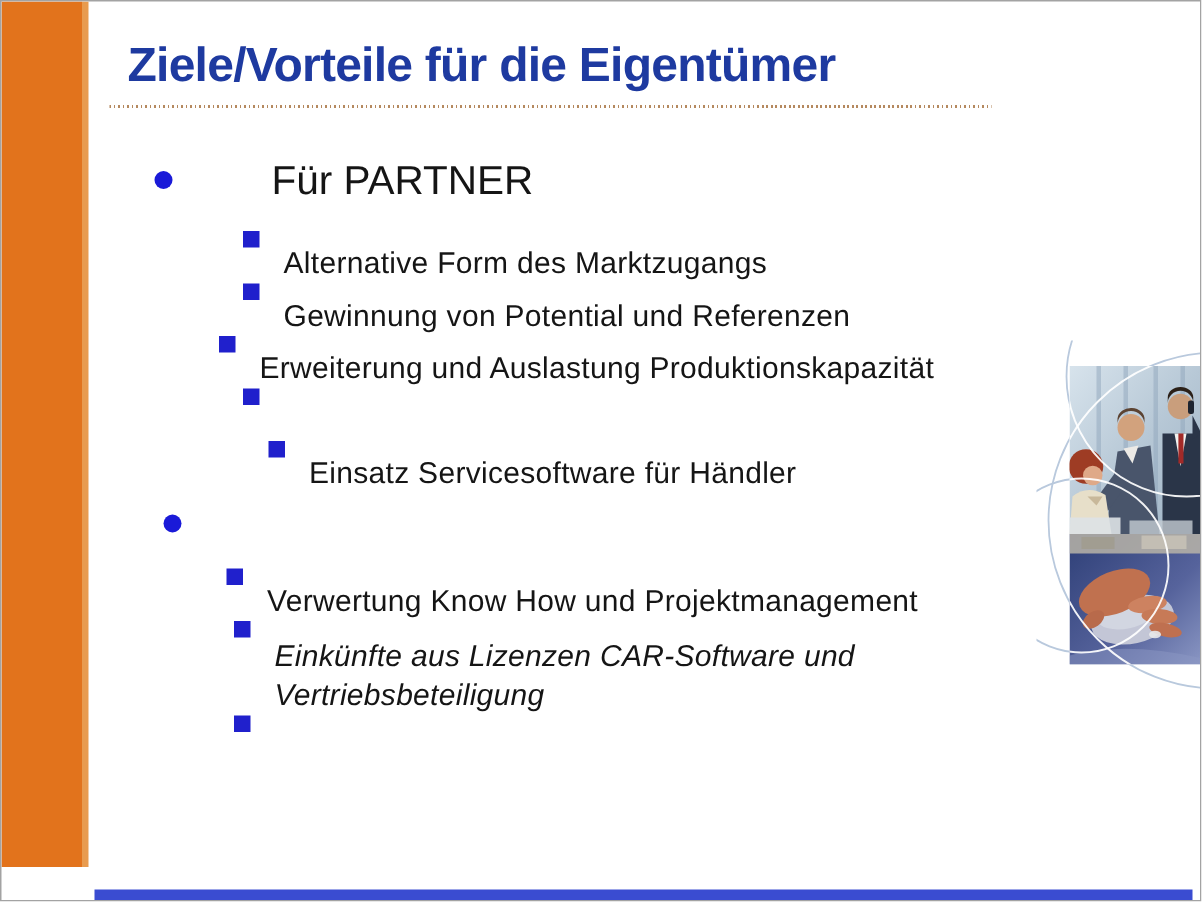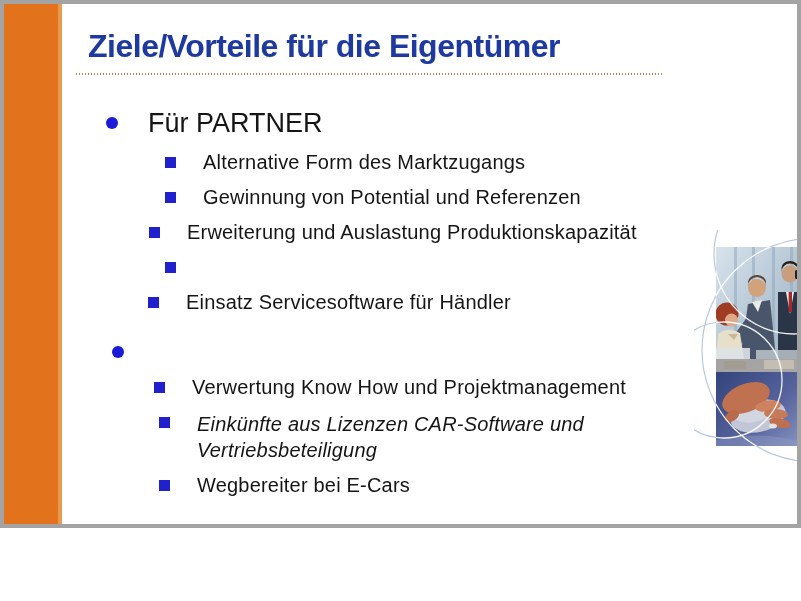--- a/index.html
+++ b/index.html
@@ -1,42 +1,42 @@
 <!DOCTYPE html>
 <html><head>
 <meta charset="utf-8">
 <style>
   html,body{margin:0;padding:0;background:#fff;}
   .slide{
-    position:relative;width:801px;height:528px;background:#ffffff;
+    position:relative;width:801px;height:601px;background:#ffffff;
     overflow:hidden;font-family:"Liberation Sans","DejaVu Sans",sans-serif;
-    box-sizing:border-box;border:4px solid #a3a3a3;
+    box-sizing:border-box;border:1px solid #a3a3a3;
   }
   .sidebar{
     position:absolute;left:0;top:0;width:58px;height:577px;
     background:linear-gradient(90deg,#E2731C 0 54px,#E89B4F 54px 58px);
   }
   .title{
     position:absolute;left:84px;top:24px;width:640px;
     font-size:32px;font-weight:bold;color:#1E3AA0;letter-spacing:-0.5px;
     white-space:nowrap;
   }
   .rule{
     position:absolute;left:72px;top:69px;width:588px;height:2px;
     background:repeating-linear-gradient(90deg,#b5895f 0 1px,transparent 1px 3px);
   }
-  .l1{position:absolute;display:flex;align-items:flex-start;}
+  .l1{position:absolute;display:flex;align-items:flex-start;gap:36px;}
   .dot{
     width:12px;height:12px;border-radius:50%;background:#1A1AD8;
     margin-top:9px;flex:0 0 auto;
   }
   .l1text{
     font-size:27px;color:#151515;margin-left:30px;white-space:nowrap;
   }
-  .l2{position:absolute;display:flex;align-items:flex-start;}
+  .l2{position:absolute;display:flex;align-items:flex-start;flex-direction:column;}
   .sq{
     width:11px;height:11px;background:#2020CC;margin-top:6px;flex:0 0 auto;
   }
   .l2text{
     font-size:20px;color:#151515;margin-left:27px;white-space:nowrap;
     letter-spacing:0.2px;
   }
   .l2text.wrap{white-space:normal;width:432px;line-height:26px;font-style:italic;}
   .footer-bar{
     position:absolute;left:62px;top:592px;width:732px;height:8px;
@@ -67,40 +67,39 @@
     <span class="sq"></span>
     <span class="l2text">Gewinnung von Potential und Referenzen</span>
   </div>
   <div class="l2" style="left:145px;top:217px">
     <span class="sq"></span>
     <span class="l2text">Erweiterung und Auslastung Produktionskapazität</span>
   </div>
   <div class="l2" style="left:161px;top:252px">
     <span class="sq"></span>
   </div>
-  <div class="l2" style="left:144px;top:287px">
+  <div class="l2" style="left:178px;top:287px">
     <span class="sq"></span>
     <span class="l2text">Einsatz Servicesoftware für Händler</span>
   </div>
 
   <div class="l1" style="left:108px;top:333px">
     <span class="dot"></span>
   </div>
 
   <div class="l2" style="left:150px;top:372px">
     <span class="sq"></span>
     <span class="l2text">Verwertung Know How und Projektmanagement</span>
   </div>
   <div class="l2" style="left:155px;top:407px">
     <span class="sq"></span>
     <span class="l2text wrap">Einkünfte aus Lizenzen CAR-Software und Vertriebsbeteiligung</span>
   </div>
   <div class="l2" style="left:155px;top:470px">
     <span class="sq"></span>
-    <span class="l2text">Wegbereiter bei E-Cars</span>
   </div>
 
   <div class="photo-wrap">
     <svg width="111" height="250" viewBox="0 0 111 250" xmlns="http://www.w3.org/2000/svg">
       <defs>
         <clipPath id="photoClip">
             <rect x="22" y="17" width="89" height="199"></rect>
           </clipPath>
         <linearGradient id="officeBg" x1="0" y1="0" x2="1" y2="1">
           <stop offset="0" stop-color="#d7e3ec"></stop>

